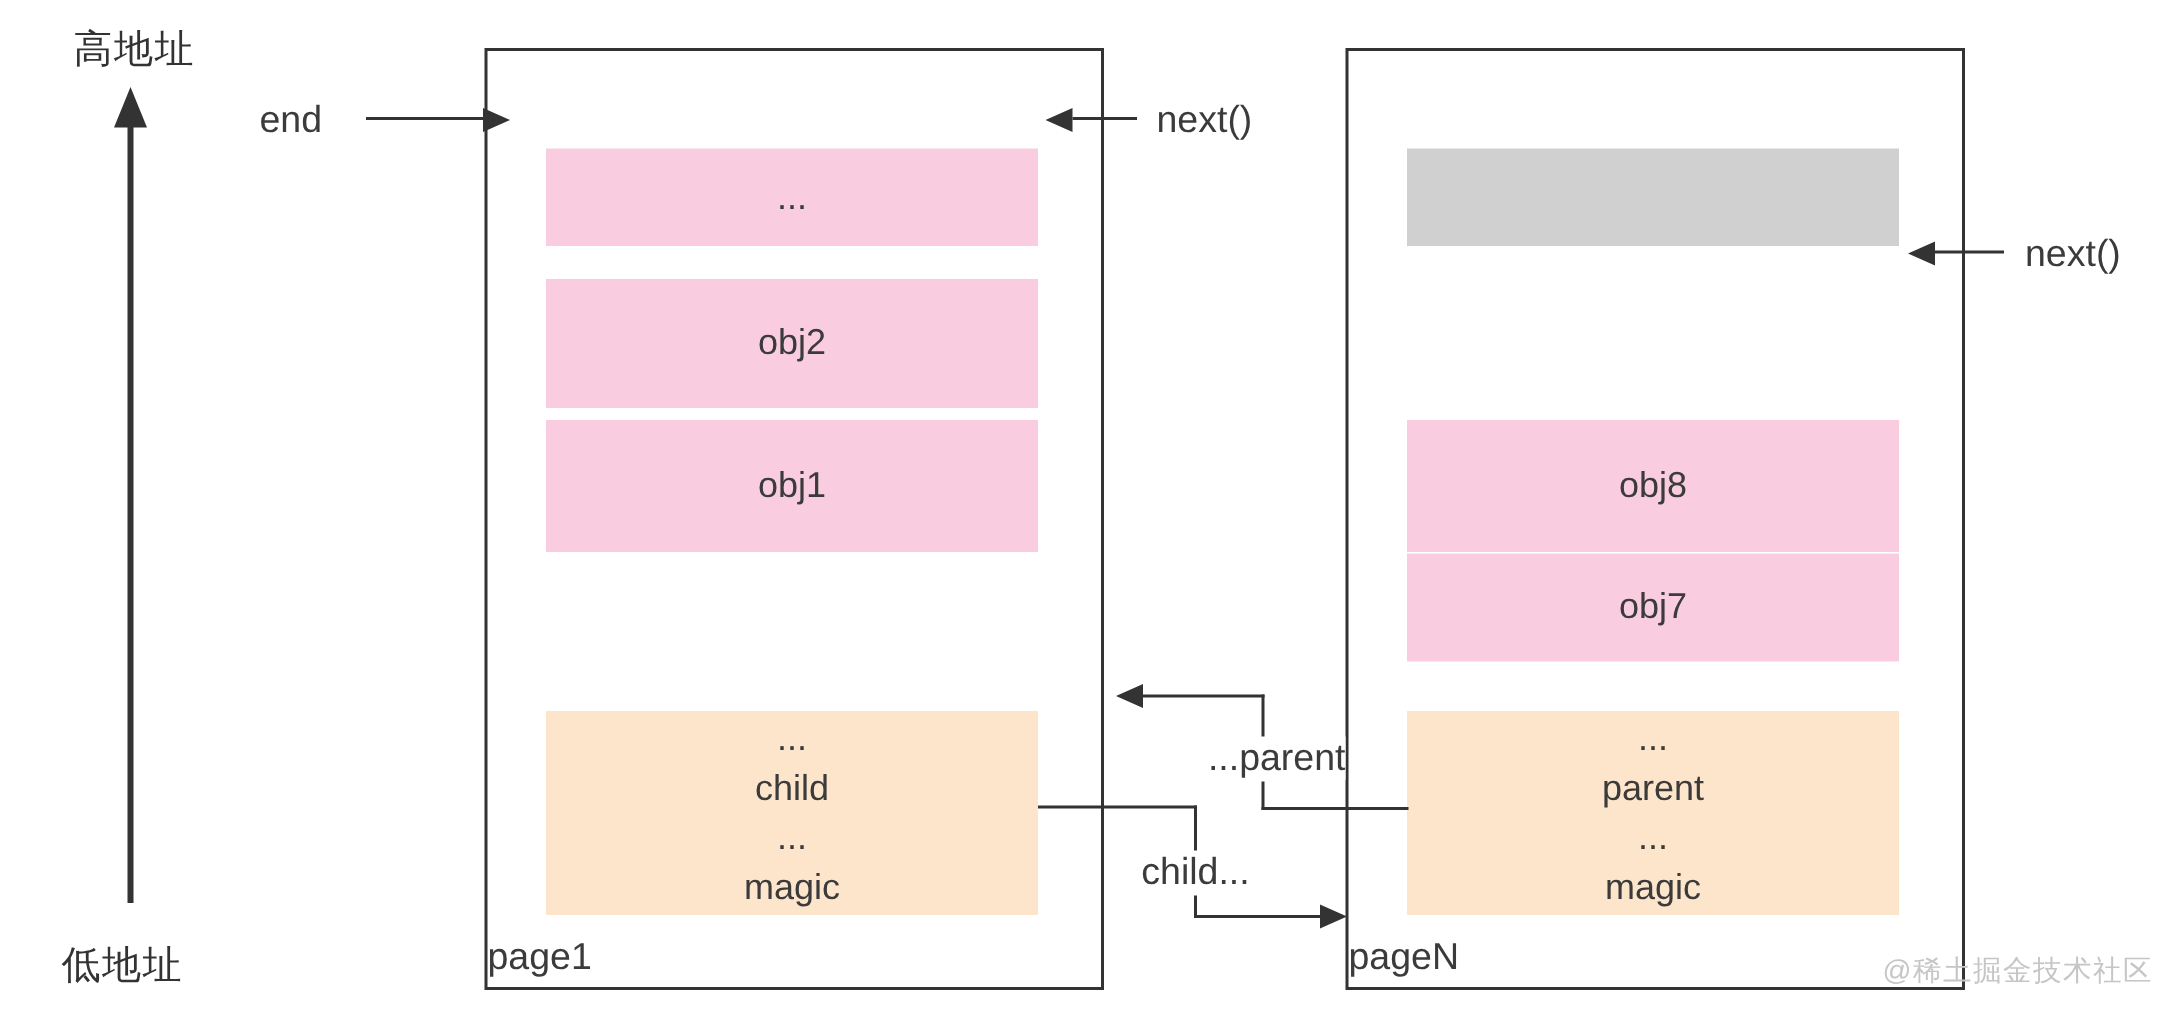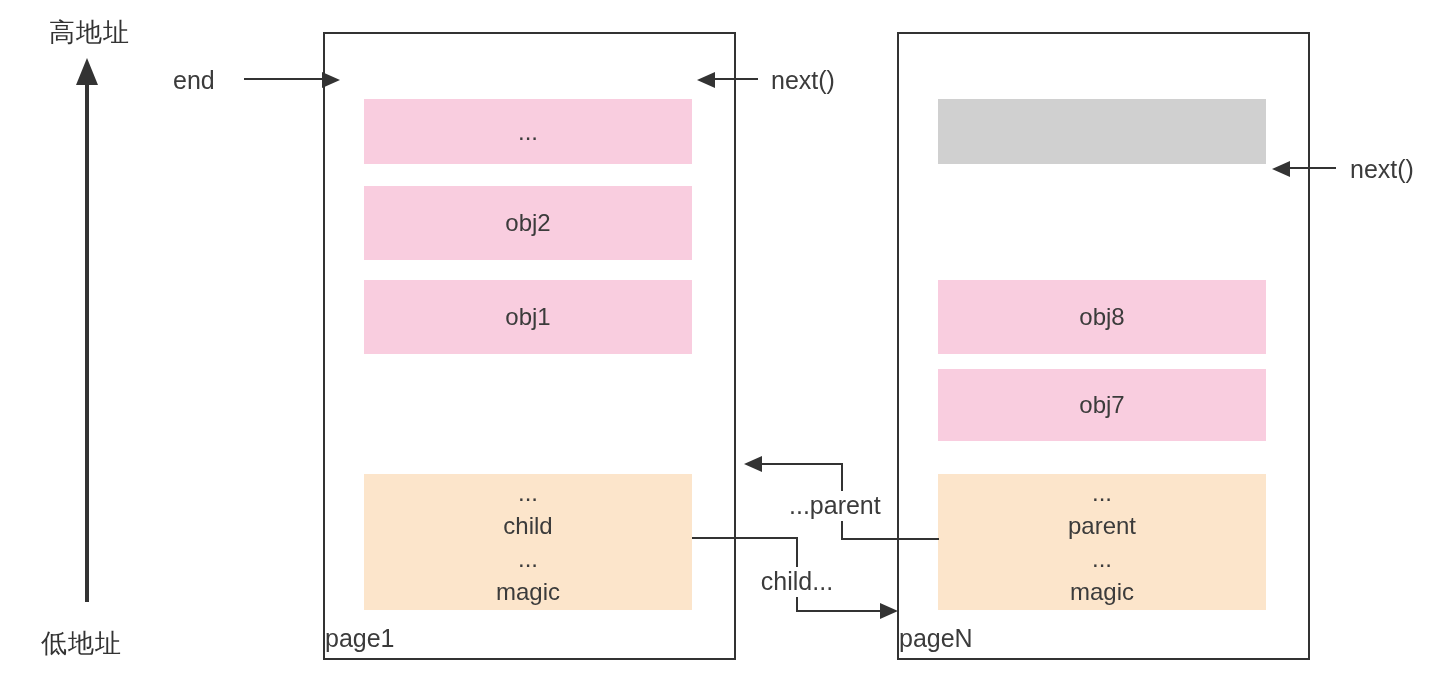--- a/index.html
+++ b/index.html
@@ -38,37 +38,37 @@
   .page-box.pn { left: 897px; }
   .block {
     position: absolute; left: 39px; width: 328px;
     display: flex; align-items: center; justify-content: center;
     font-size: 24px; color: #3b3b3b;
   }
   .pink { background: #f9cdDF; background: #f9cddf; }
   .gray { background: #d0d0d0; }
   .tan  { background: #fce5cb; }
   .b1 { top: 65px;  height: 65px; }
-  .b2 { top: 152px; height: 74px; justify-content: center; }
-  .b3 { top: 246px; height: 74px; }
+  .b2 { top: 152px; height: 86px; justify-content: center; }
+  .b3 { top: 246px; height: 88px; }
   .b4 { top: 335px; height: 72px; }
   .b5 { top: 440px; height: 136px; flex-direction: column; line-height: 33px; }
   .page-title {
     position: absolute; left: 0; bottom: 5px; width: 100%;
     text-align: left; font-size: 25px; color: #3b3b3b;
   }
   
   .lab {
     position: absolute; font-size: 25px; color: #3b3b3b;
     white-space: nowrap; z-index: 3;
   }
   .lab-end   { left: 173px;  top: 66px; }
   .lab-next1 { left: 771px;  top: 66px; }
   .lab-next2 { left: 1350px; top: 155px; }
-  .lab-parent { left: 789px; top: 491px; width: 108px; text-align: left; background: #ffffff; }
+  .lab-parent { left: 789px; top: 491px; width: 108px; text-align: right; background: #ffffff; }
   .lab-child  { left: 748px; top: 567px; width: 98px;  text-align: center; background: #ffffff; }
   .watermark {
     position: absolute; left: 1255px; top: 634px;
     font-size: 19px; color: #c6c6c6; letter-spacing: 1px; z-index: 4;
   }
 </style>
 </head>
 <body>
 
 <div class="canvas">
@@ -135,14 +135,15 @@
   <div class="vline" style="left:841px; top:521px; height:19px;"></div>
   <div class="hline" style="left:841px; top:538px; width:98px;"></div>
 
   <div class="hline" style="left:692px; top:537px; width:106px;"></div>
   <div class="vline" style="left:796px; top:537px; height:31px;"></div>
   <div class="lab lab-child">child...</div>
   <div class="vline" style="left:796px; top:597px; height:15px;"></div>
   <div class="hline" style="left:796px; top:610px; width:84px;"></div>
   <div class="arr arr-right" style="left:880px; top:603px;"></div>
 
+  <div class="watermark">@稀土掘金技术社区</div>
 
 </div>
 
 </body></html>

